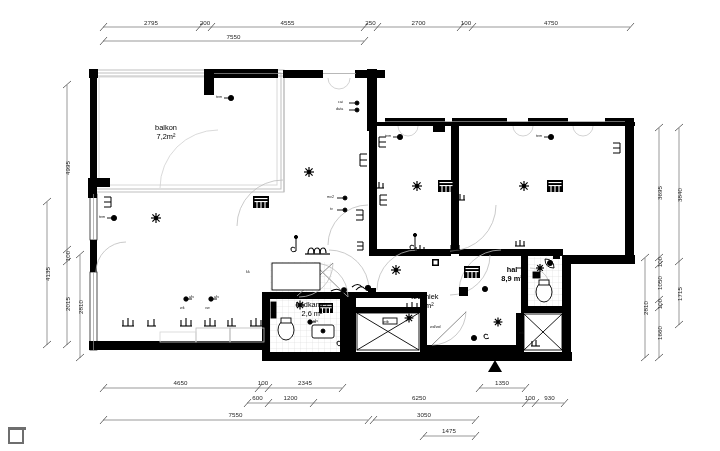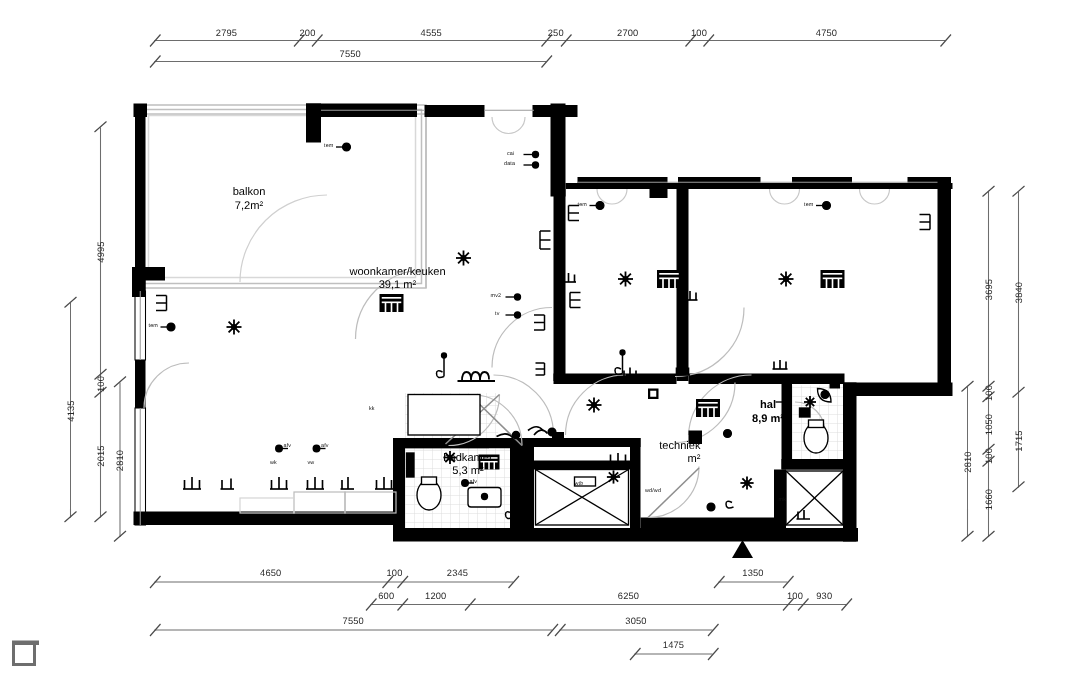--- a/index.html
+++ b/index.html
@@ -617,33 +617,29 @@
       <line x1="641" y1="261" x2="649" y2="254"></line>
       <line x1="641" y1="361" x2="649" y2="354"></line>
     </g>
   </svg>
 
   <div class="roomlabel" style="left:120px; top:123px; width:92px;">
     <span class="nm">balkon</span>
     <span class="ar">7,2m²</span>
   </div>
 
-  <div class="roomlabel" style="left:205px; top:176px; width:120px;">
-    <span class="nm">woonkamer/keuken</span>
-    <span class="ar">39,1 m²</span>
-  </div>
 
 
 
   <div class="roomlabel" style="left:279px; top:300px; width:66px;">
     <span class="nm">badkamer</span>
-    <span class="ar">5,3 m²</span>
+    <span class="ar">2,6 m²</span>
   </div>
 
-  <div class="roomlabel" style="left:411px; top:292px; width:56px; text-align:right;">
+  <div class="roomlabel" style="left:411px; top:292px; width:56px; text-align:left;">
     <span class="nm">techniek</span>
     <span class="ar" style="padding-left:14px;">m²</span>
   </div>
 
   <div class="roomlabel" style="left:480px; top:265px; width:64px;font-weight:bold;">
     <span class="nm">hal</span>
     <span class="ar">8,9 m²</span>
   </div>
 
   <div class="microlabel" style="left:246px; top:270px;">kk</div>

